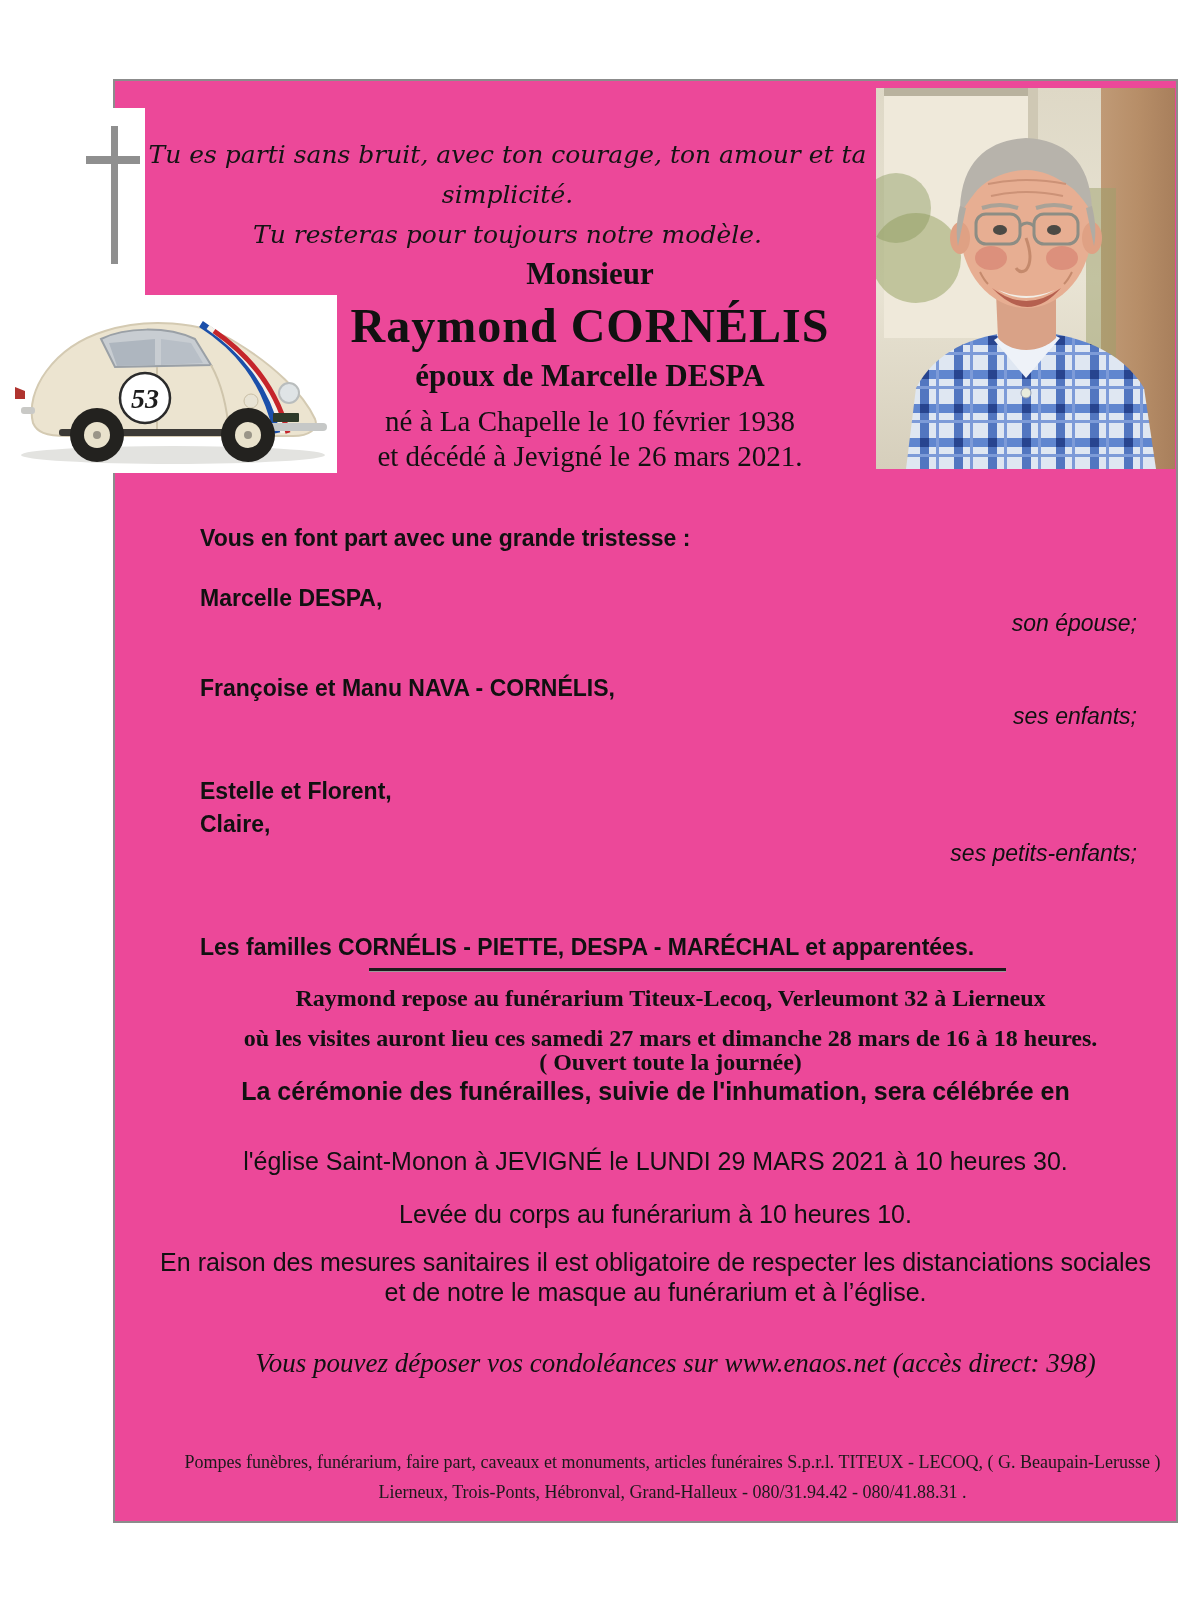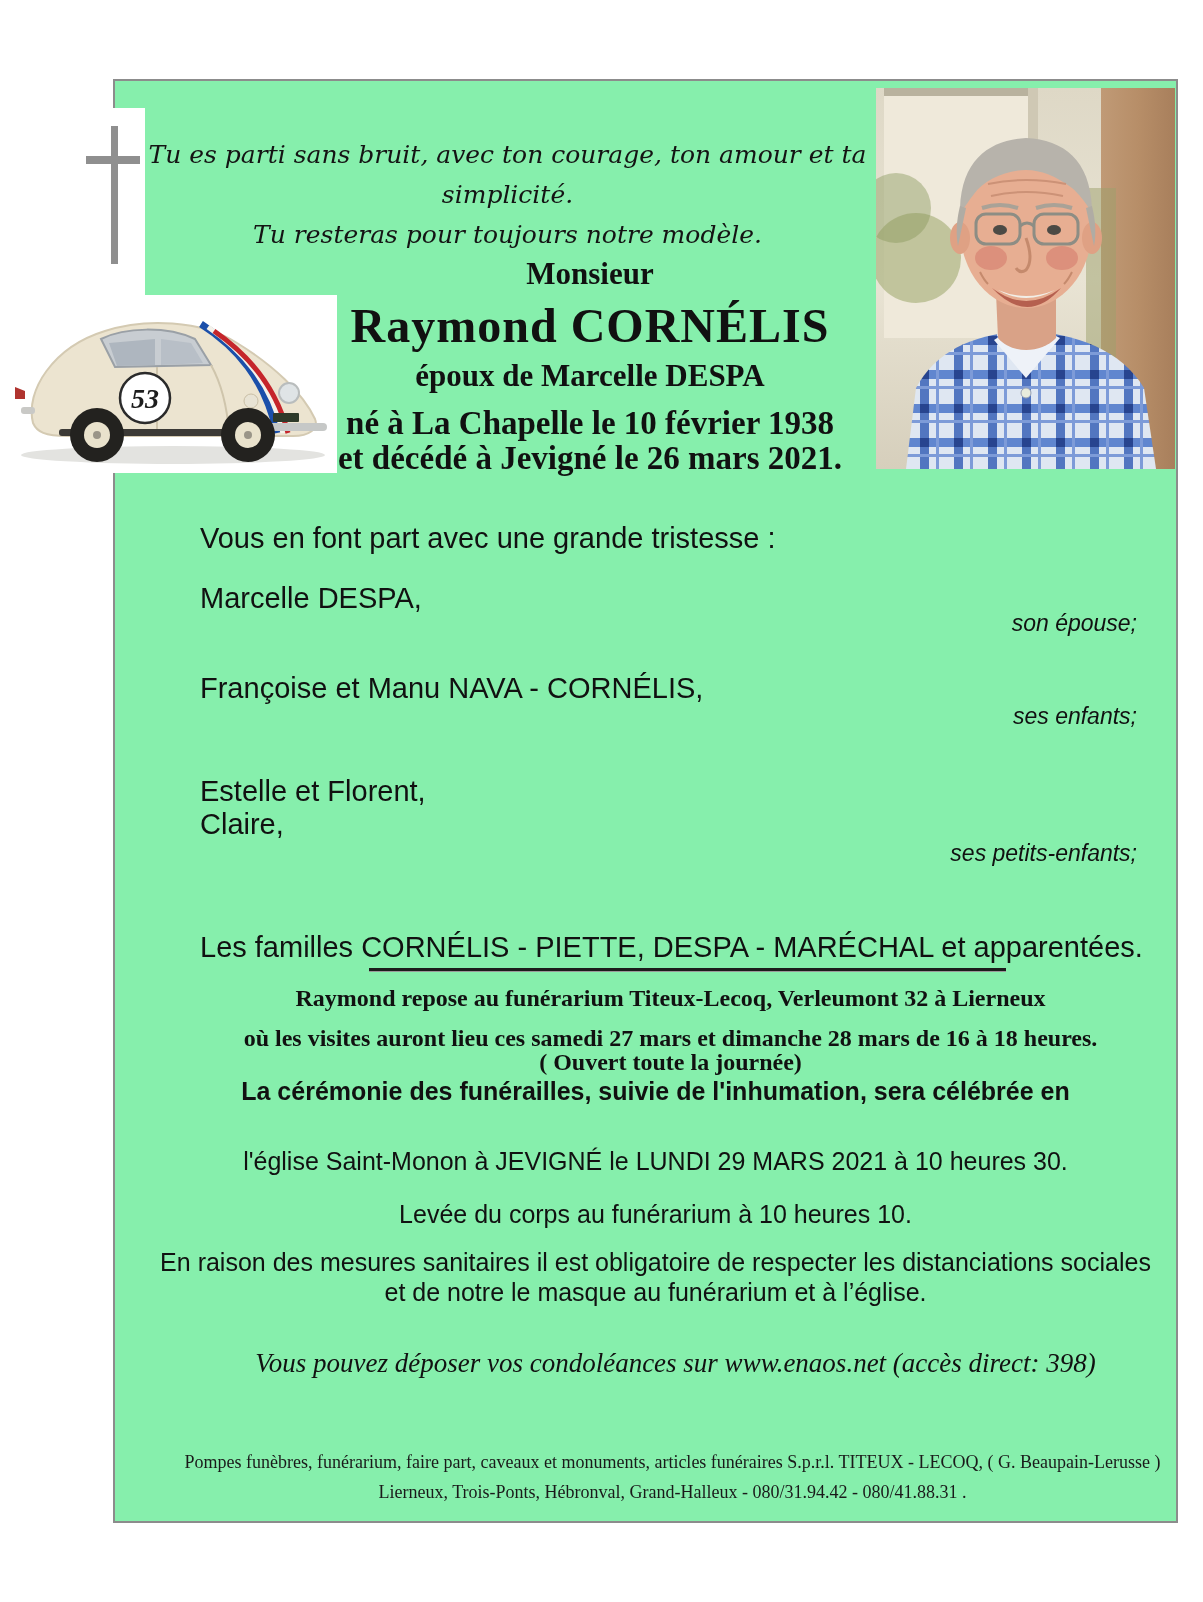--- a/index.html
+++ b/index.html
@@ -1,42 +1,42 @@
 <!DOCTYPE html>
 <html><head>
 <meta charset="utf-8">
 <style>
   html,body{margin:0;padding:0;background:#ffffff;}
   body{width:1203px;height:1602px;position:relative;overflow:hidden;
        font-family:"Liberation Serif", serif;color:#111;}
   .page{position:absolute;left:113px;top:79px;width:1061px;height:1440px;
-        border:2px solid #8c8c8c;background:#86efac;}
+        border:2px solid #8c8c8c;background:#ec4899;}
   .abs{position:absolute;}
   
   .cross-box{position:absolute;left:-32px;top:27px;width:62px;height:200px;background:#fff;}
   .cross-v{position:absolute;left:28px;top:18px;width:7px;height:138px;background:#8f8f8f;}
   .cross-h{position:absolute;left:3px;top:48px;width:54px;height:8px;background:#8f8f8f;}
   
   .quote{left:25px;top:54px;width:735px;font-family:"DejaVu Serif", serif;
          font-style:italic;font-size:25px;line-height:40px;text-align:center;color:#141414;}
   
   .title-line{left:170px;width:610px;text-align:center;font-weight:bold;}
   .salutation{top:175px;font-size:31px;}
   .deceased-name{top:217px;font-size:48px;letter-spacing:1px;}
   .spouse-line{top:277px;font-size:31px;}
-  .birth-line,.death-line{left:170px;width:610px;text-align:center;font-weight:bold;font-size:33px;}
+  .birth-line,.death-line{left:170px;width:610px;text-align:center;font-weight:normal;font-size:29px;}
   .birth-line{top:324px;}
   .death-line{top:359px;}
   
   .photo{left:761px;top:7px;width:299px;height:381px;}
   
   .car-box{left:-110px;top:214px;width:332px;height:178px;background:#fff;}
   
   .sans{font-family:"Liberation Sans", sans-serif;}
-  .fam{left:85px;font-size:29px;line-height:33px;}
+  .fam{left:85px;font-size:23px;line-height:33px;font-weight:bold;}
   .role{right:39px;font-style:italic;font-size:23px;text-align:right;}
   
   .divider{left:254px;top:887px;width:637px;height:3px;background:#1c1c1c;
            border-bottom:1px solid #9a9a9a;}
   
   .funhome{left:25px;width:1061px;text-align:center;font-weight:bold;font-size:24px;}
   
   .cer{left:10px;width:1061px;text-align:center;font-size:25px;}
   .condolences{left:30px;top:1267px;width:1061px;text-align:center;
                font-style:italic;font-size:27px;}

